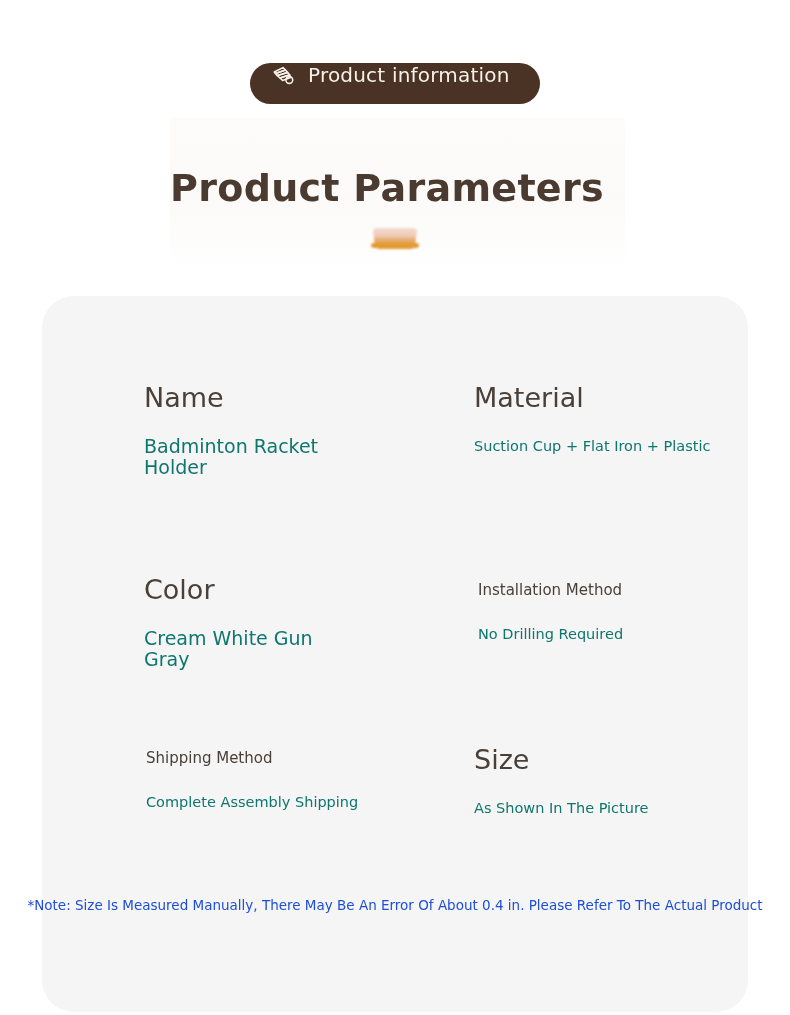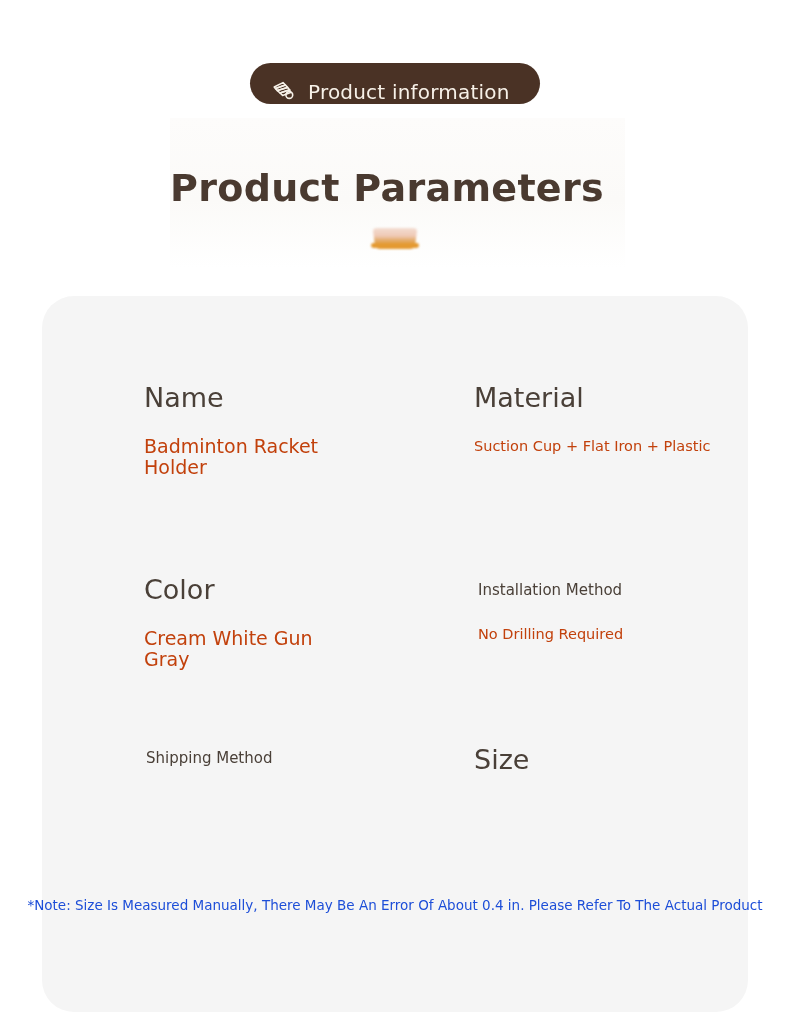--- a/index.html
+++ b/index.html
@@ -19,21 +19,21 @@
   
   .pill {
     position: absolute;
     left: 250px;
     top: 63px;
     width: 290px;
     height: 41px;
     border-radius: 21px;
     background: #4a3225;
     display: flex;
-    align-items: flex-end;
+    align-items: flex-start;
     box-sizing: border-box;
     padding-left: 20px;
   }
   .pill-icon {
     width: 26px;
     height: 26px;
     flex: 0 0 26px;
     display: block;
     margin-right: 12px;
   }
@@ -102,21 +102,21 @@
 
   .cell {
     position: absolute;
   }
   .cell .label {
     color: #4a4038;
     white-space: nowrap;
     font-family: "DejaVu Sans", "Liberation Sans", sans-serif;
   }
   .cell .value {
-    color: #c2410c;
+    color: #0f766e;
     font-family: "DejaVu Sans", "Liberation Sans", sans-serif;
   }
 
   
   .lbl-lg { font-size: 27px; line-height: 32px; }
   .lbl-sm { font-size: 15px; line-height: 20px; }
   .val-md { font-size: 19px; line-height: 21px; }
   .val-sm { font-size: 14.5px; line-height: 20px; }
 
   
@@ -204,23 +204,25 @@
 
     <div class="cell c-install">
       <div class="label lbl-sm">Installation Method</div>
       <div class="gap-sm"></div>
       <div class="value val-sm">No Drilling Required</div>
     </div>
 
     <div class="cell c-shipping">
       <div class="label lbl-sm">Shipping Method</div>
       <div class="gap-sm"></div>
+      <div class="value val-sm">Complete Assembly Shipping</div>
     </div>
 
     <div class="cell c-size">
       <div class="label lbl-lg">Size</div>
       <div class="gap-lg"></div>
+      <div class="value val-sm">As Shown In The Picture</div>
     </div>
 
   </div>
 </div>
 
 <div class="note">*Note: Size Is Measured Manually, There May Be An Error Of About 0.4 in. Please Refer To The Actual Product</div>
 
 </body></html>

